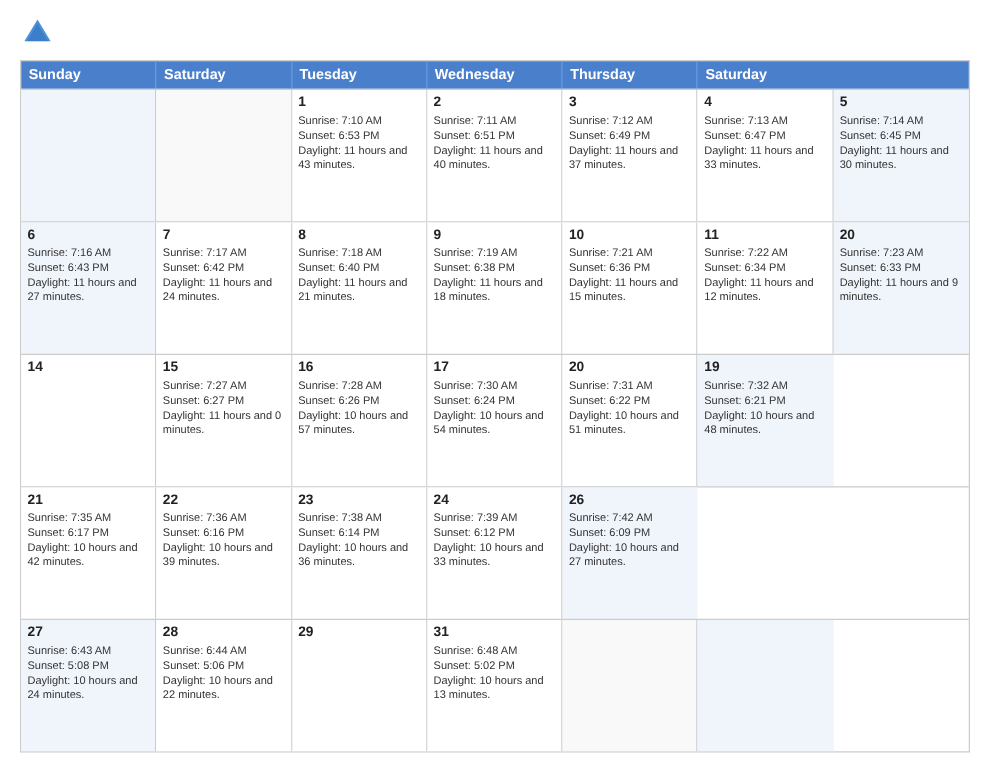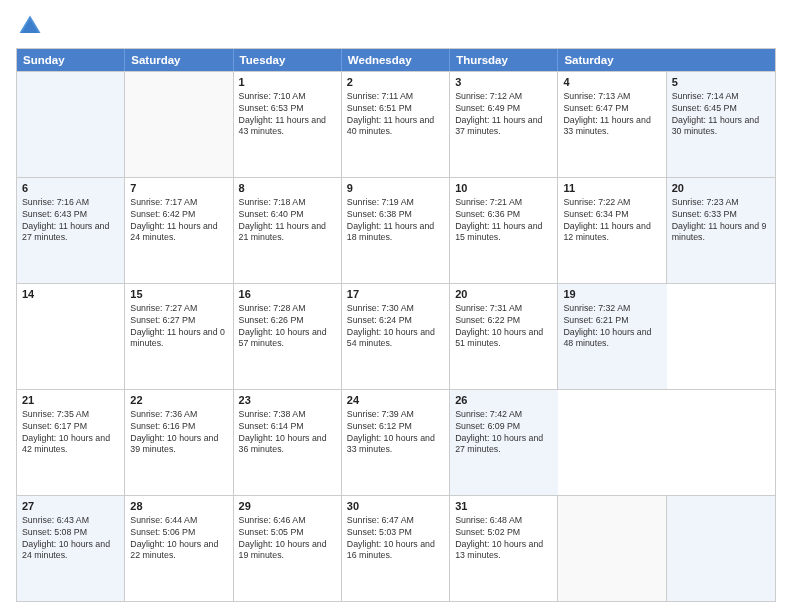--- a/index.html
+++ b/index.html
@@ -248,25 +248,20 @@
           <div class="cal-cell shaded">
             <span class="day-num">27</span>
             <div class="cell-text">Sunrise: 6:43 AM<br>Sunset: 5:08 PM<br>Daylight: 10 hours and 24 minutes.</div>
           </div>
           <div class="cal-cell">
             <span class="day-num">28</span>
             <div class="cell-text">Sunrise: 6:44 AM<br>Sunset: 5:06 PM<br>Daylight: 10 hours and 22 minutes.</div>
           </div>
           <div class="cal-cell">
             <span class="day-num">29</span>
-            <div class="cell-text">Sunrise: 6:46 AM<br>Sunset: 5:05 PM<br>Daylight: 10 hours and 19 minutes.</div>
-          </div>
-          <div class="cal-cell">
-            <span class="day-num">30</span>
-            <div class="cell-text">Sunrise: 6:47 AM<br>Sunset: 5:03 PM<br>Daylight: 10 hours and 16 minutes.</div>
           </div>
           <div class="cal-cell">
             <span class="day-num">31</span>
             <div class="cell-text">Sunrise: 6:48 AM<br>Sunset: 5:02 PM<br>Daylight: 10 hours and 13 minutes.</div>
           </div>
           <div class="cal-cell empty"></div>
           <div class="cal-cell shaded empty"></div>
         </div>
       </div>
   </div>

